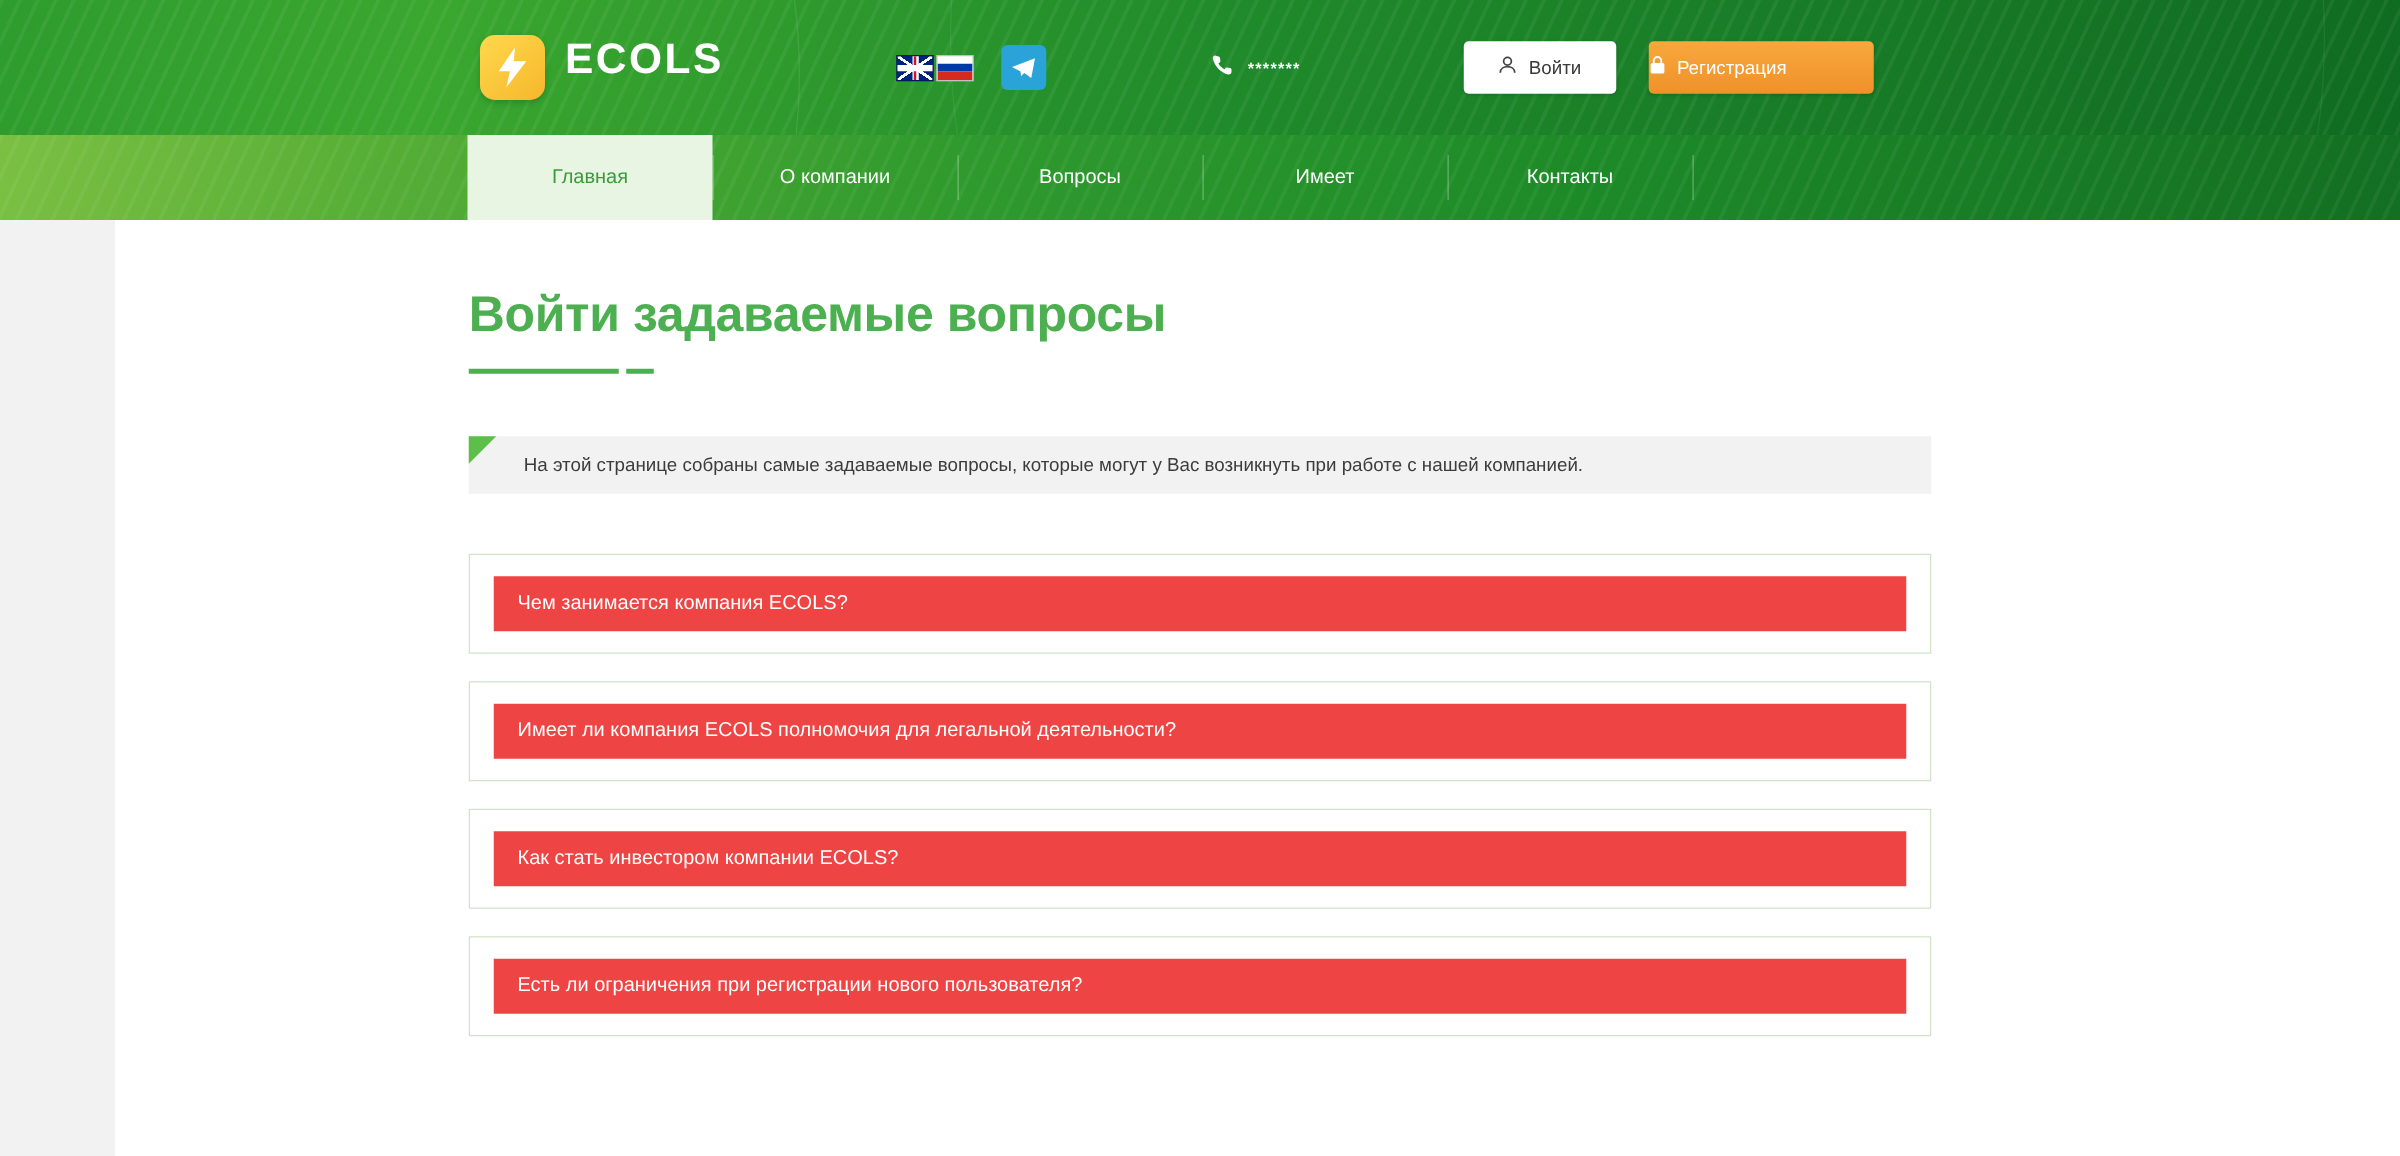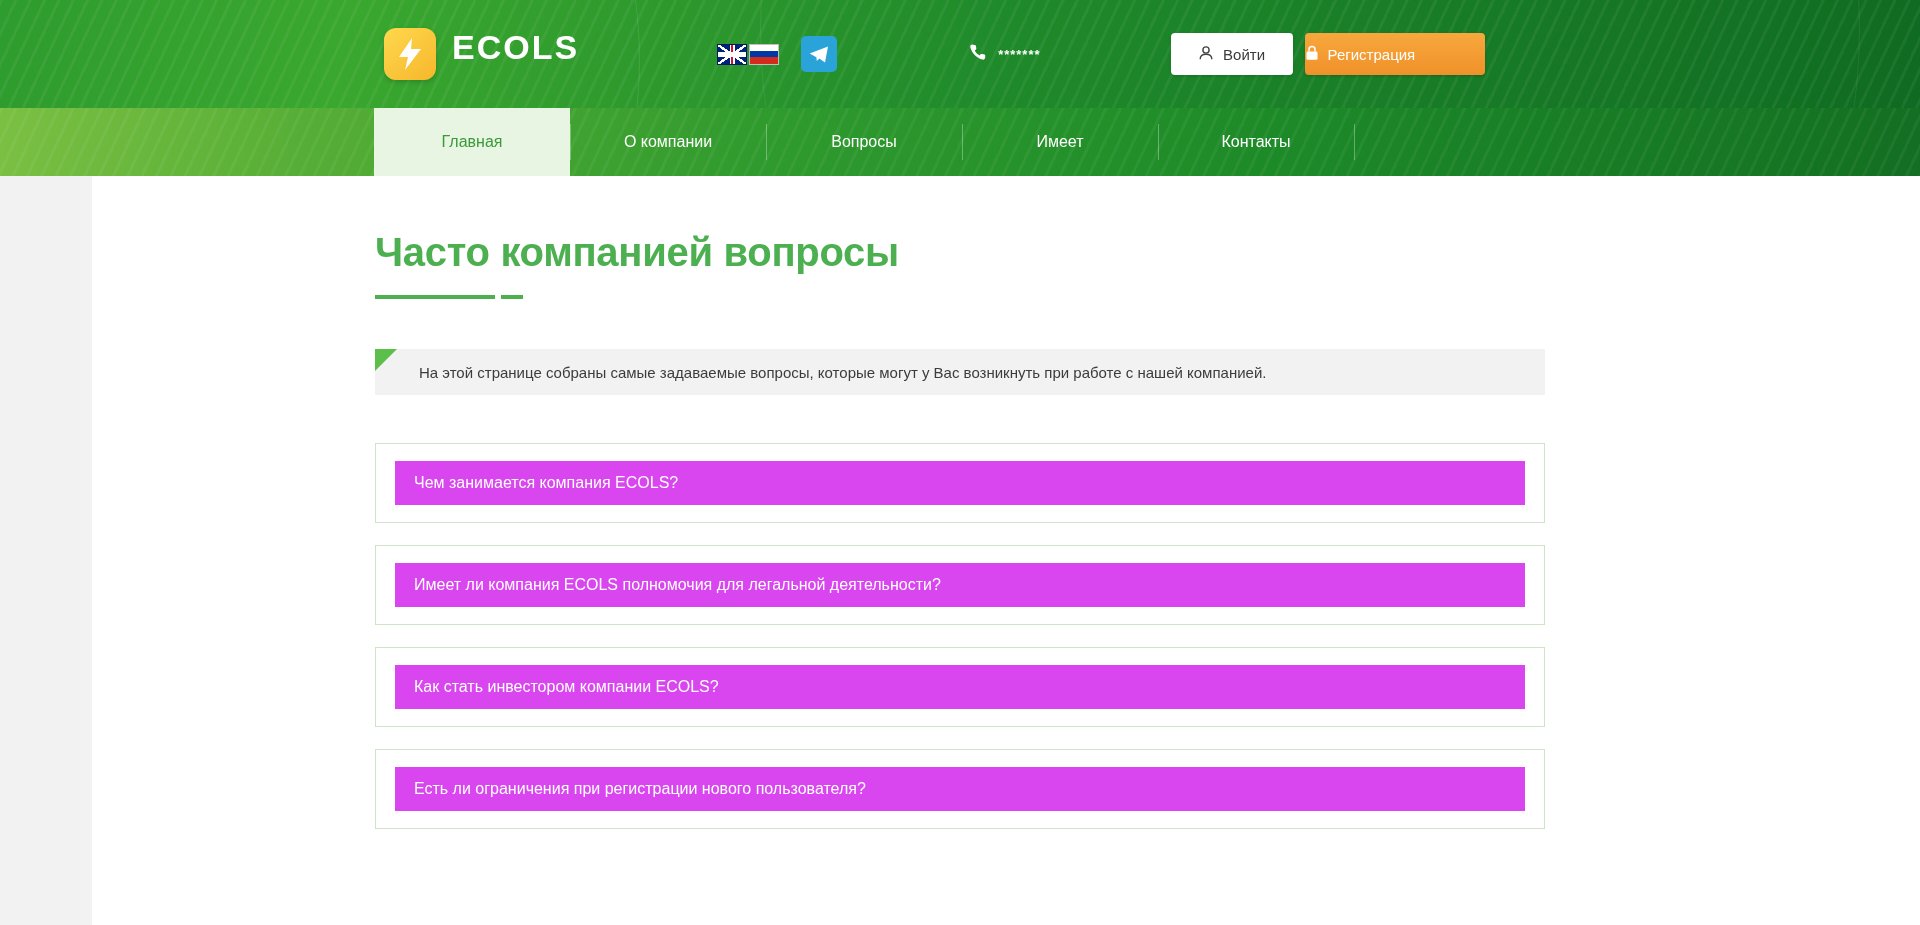--- a/index.html
+++ b/index.html
@@ -123,21 +123,21 @@
     border-radius: 5px;
     display: flex; align-items: center; justify-content: center;
     cursor: pointer;
   }
 
   
   .phone { display: flex; align-items: center; gap: 11px; margin-left: 132px; }
   .phone-num { color: #ffffff; font-size: 13px; letter-spacing: 1px; font-weight: bold; }
 
   
-  .auth-wrap { display: flex; align-items: center; gap: 12px; margin-left: 130px; }
+  .auth-wrap { display: flex; align-items: center; gap: 26px; margin-left: 130px; }
   .btn-login {
     width: 122px; height: 42px;
     background: #ffffff;
     border-radius: 4px;
     display: flex; align-items: center; justify-content: center; gap: 9px;
     color: #3a3a3a;
     font-size: 15px;
     cursor: pointer;
     box-shadow: 0 1px 3px rgba(0,0,0,.15);
   }
@@ -258,21 +258,21 @@
 
   .faq-list { margin-top: 48px; }
   .faq-item {
     border: 1px solid #cfe3c9;
     margin-bottom: 22px;
     padding: 17px 19px;
     background: #ffffff;
   }
   .faq-q {
     height: 44px;
-    background: #d946ef;
+    background: #ef4444;
     display: flex;
     align-items: center;
     padding-left: 19px;
     color: #ffffff;
     font-size: 16px;
     cursor: pointer;
     text-align: center;
   }
 </style>
 </head>
@@ -363,21 +363,21 @@
   <div class="nav-item">
       <span>Контакты</span>
     </div>
   <div class="nav-sep-last"></div>
 </div>
 
 <div class="page">
   <div class="page-left-tint"></div>
 
   <div class="content">
-    <h1 class="page-title">Часто компанией вопросы</h1>
+    <h1 class="page-title">Войти задаваемые вопросы</h1>
     <div class="title-underline"></div>
 
     <div class="intro">
       <span class="intro-corner"></span>
       <span class="intro-text">На этой странице собраны самые задаваемые вопросы, которые могут у Вас возникнуть при работе с нашей компанией.</span>
     </div>
 
     <div class="faq-list">
       <div class="faq-item">
         <div class="faq-q">Чем занимается компания ECOLS?</div>

